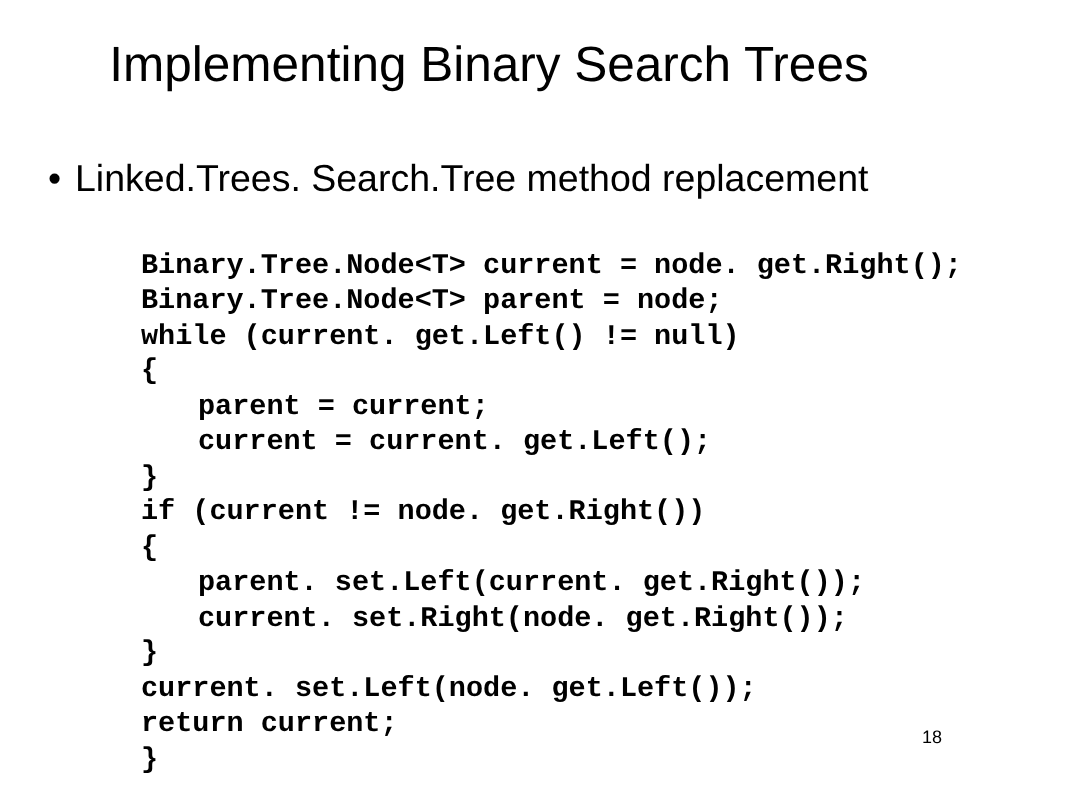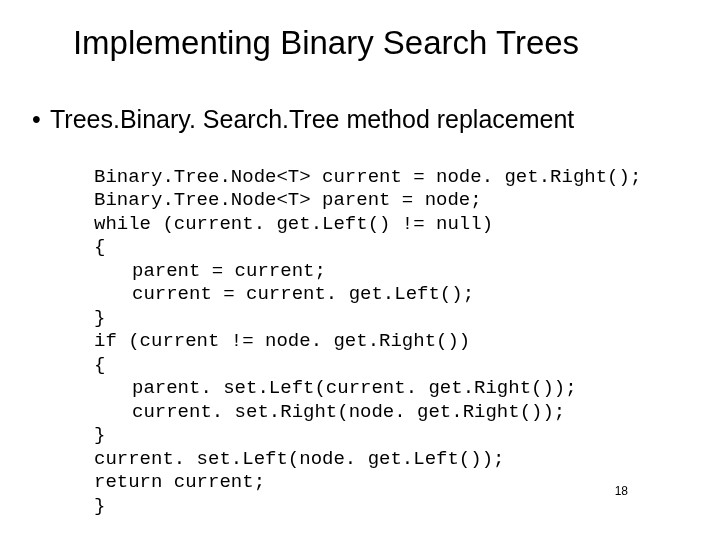--- a/index.html
+++ b/index.html
@@ -40,39 +40,40 @@
     width: 18px;
   }
   .code {
     position: absolute;
     top: 142px;
     left: 94px;
     font-family: "Courier New", Courier, monospace;
     font-size: 19px;
     line-height: 23.5px;
     white-space: pre;
+    font-weight: bold;
   }
   .ind1 { padding-left: 38px; }
   .pagenum {
     position: absolute;
     right: 24px;
     bottom: 42px;
     font-size: 12px;
     font-family: Arial, Helvetica, sans-serif;
   }
 </style>
 </head>
 <body>
 
 <div class="slide">
 
   <div class="title">Implementing Binary Search Trees</div>
 
   <div class="bullet">
-    <span class="dot">•</span><span>Trees.Binary. Search.Tree method replacement</span>
+    <span class="dot">•</span><span>Linked.Trees. Search.Tree method replacement</span>
   </div>
 
   <div class="code">
 <span>Binary.Tree.Node&lt;T&gt; current = node. get.Right();</span>
 <span>Binary.Tree.Node&lt;T&gt; parent = node;</span>
 <span>while (current. get.Left() != null)</span>
 <span>{</span>
 <span class="ind1">parent = current;</span>
 <span class="ind1">current = current. get.Left();</span>
 <span>}</span>

